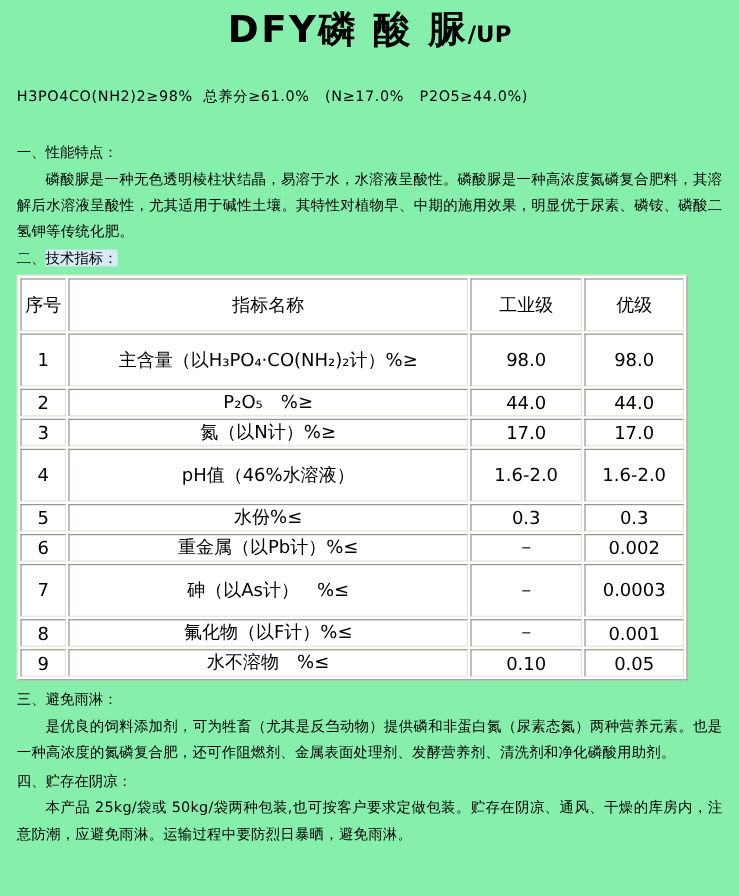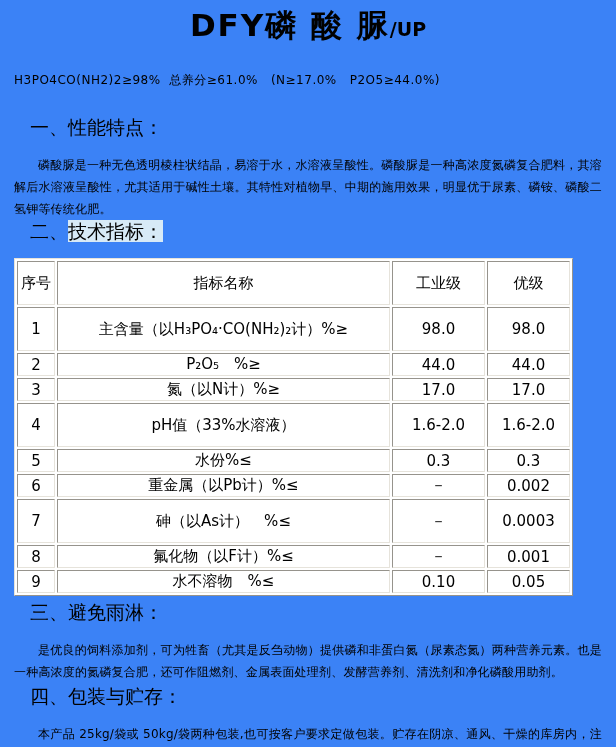--- a/index.html
+++ b/index.html
@@ -5,21 +5,21 @@
   html,body { margin:0; padding:0; }
   body {
     background:#ffffff;
     font-family:"DejaVu Sans", sans-serif;
     color:#000;
   }
   .doc {
     position:relative;
     width:616px;
     height:747px;
-    background:#3b82f6;
+    background:#86efac;
     overflow:hidden;
     box-sizing:border-box;
     padding:4px 14px 0 14px;
   }
   .title {
     margin:0;
     text-align:center;
     font-size:31px;
     font-weight:bold;
     line-height:42px;
@@ -33,23 +33,23 @@
     vertical-align:baseline;
   }
   .formula {
     margin-top:20px;
     font-size:12px;
     line-height:20px;
     white-space:pre;
     letter-spacing:0.5px;
   }
   .heading {
-    font-size:19px;
+    font-size:12px;
     line-height:22px;
-    margin:16px;
+    margin:0;
   }
   .heading.h-1 { margin-top:26px; }
   .heading.h-2 { margin-top:0; }
   .heading.h-3 { margin-top:5px; }
   .heading.h-4 { margin-top:2px; }
   .hl { background:#d7eaf7; }
   .para {
     margin:0;
     font-size:12px;
     line-height:22px;
@@ -127,21 +127,21 @@
       <td>44.0</td>
     </tr>
     <tr class="r-short">
       <td>3</td>
       <td>氮（以N计）%≥</td>
       <td>17.0</td>
       <td>17.0</td>
     </tr>
     <tr class="r-tall">
       <td>4</td>
-      <td>pH值（33%水溶液）</td>
+      <td>pH值（46%水溶液）</td>
       <td>1.6-2.0</td>
       <td>1.6-2.0</td>
     </tr>
     <tr class="r-short">
       <td>5</td>
       <td>水份%≤</td>
       <td>0.3</td>
       <td>0.3</td>
     </tr>
     <tr class="r-short">
@@ -167,16 +167,16 @@
       <td>水不溶物　%≤</td>
       <td>0.10</td>
       <td>0.05</td>
     </tr>
   </tbody>
     </table>
 
   <div class="heading h-3">三、避免雨淋：</div>
   <p class="para">是优良的饲料添加剂，可为牲畜（尤其是反刍动物）提供磷和非蛋白氮（尿素态氮）两种营养元素。也是一种高浓度的氮磷复合肥，还可作阻燃剂、金属表面处理剂、发酵营养剂、清洗剂和净化磷酸用助剂。</p>
 
-  <div class="heading h-4">四、包装与贮存：</div>
+  <div class="heading h-4">四、贮存在阴凉：</div>
   <p class="para">本产品 25kg/袋或 50kg/袋两种包装,也可按客户要求定做包装。贮存在阴凉、通风、干燥的库房内，注意防潮，应避免雨淋。运输过程中要防烈日暴晒，避免雨淋。</p>
 
 </div>
 
 </body></html>

